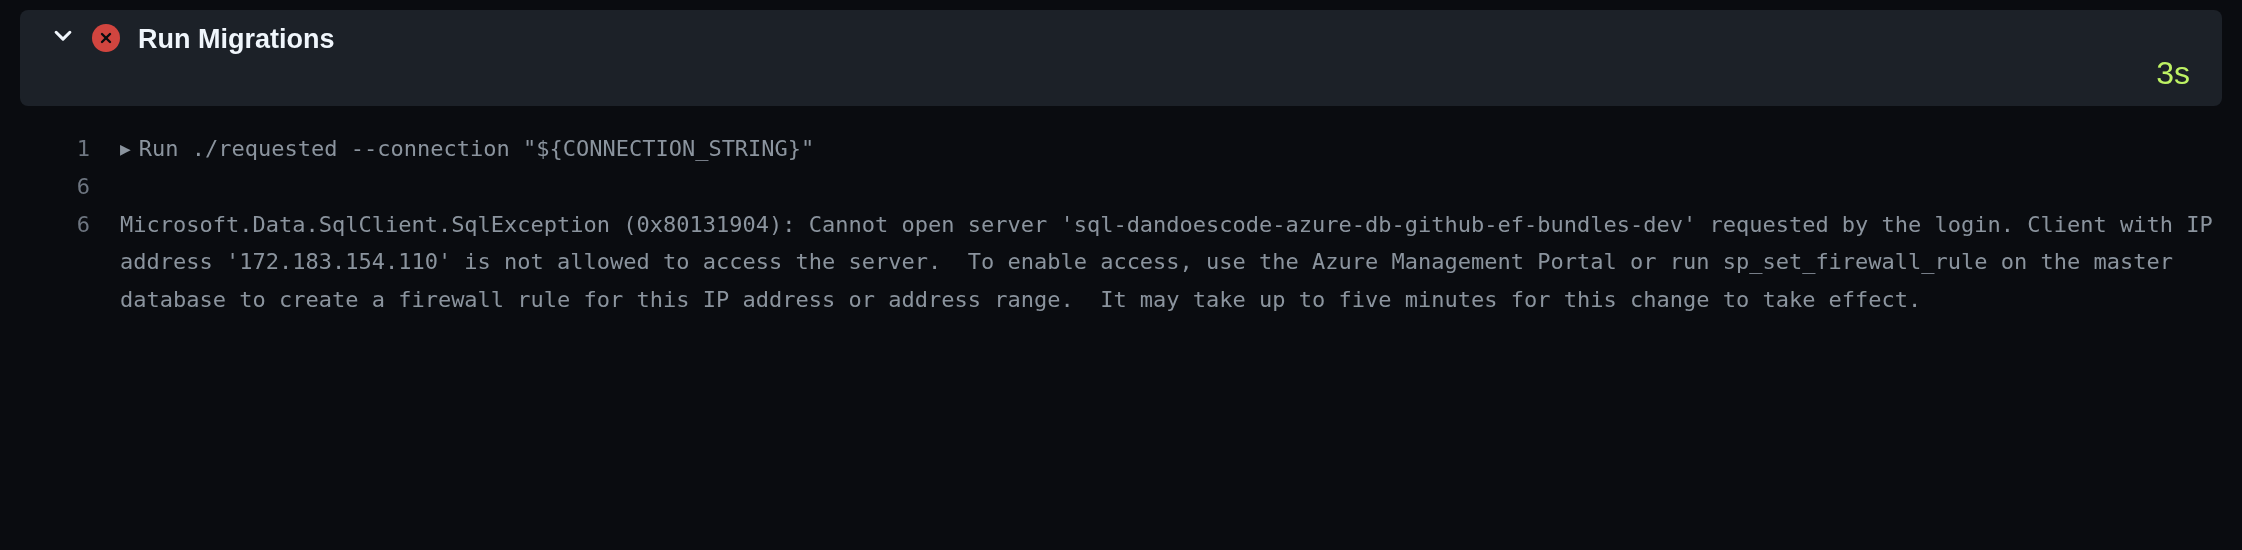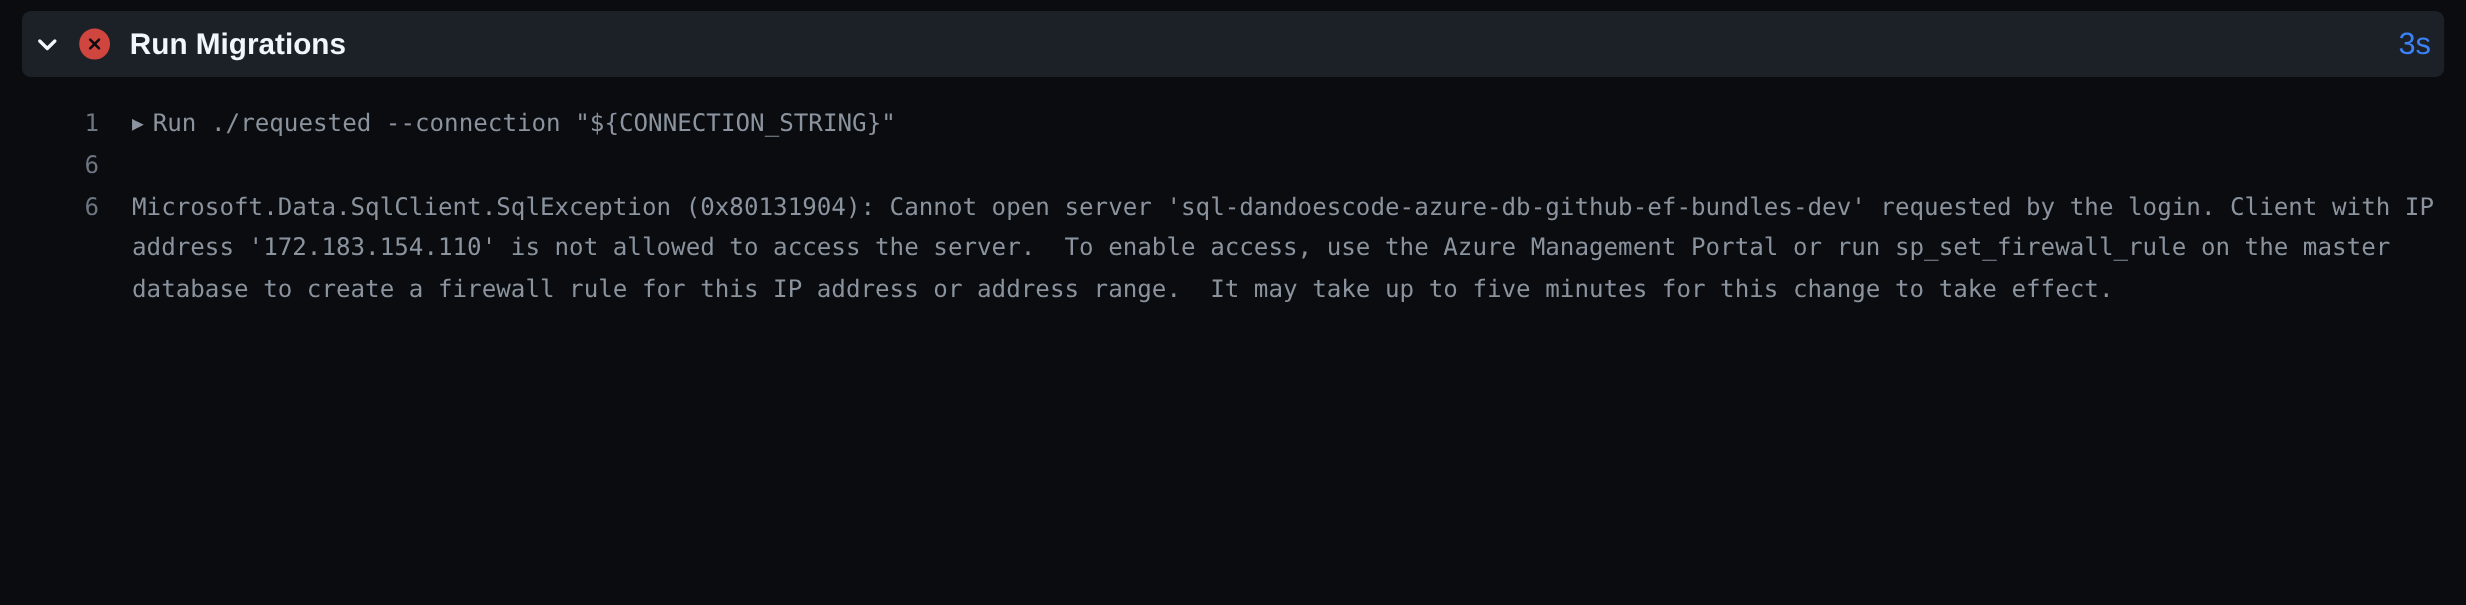--- a/index.html
+++ b/index.html
@@ -8,23 +8,22 @@
       font-family: -apple-system, BlinkMacSystemFont, "Segoe UI", Helvetica, Arial, sans-serif;
       width: 2242px;
       height: 550px;
       overflow: hidden;
       color: #c9d1d9;
     }
     .step-header {
       background: #1c2128;
       border-radius: 8px;
       margin: 10px 20px 0 20px;
-      padding: 14px 12px;
+      padding: 14px 32px;
       display: flex;
-      align-items: center;
       gap: 18px;
     }
     .chevron {
       width: 22px;
       height: 22px;
       display: flex;
       align-items: center;
       justify-content: center;
     }
     .chevron svg { width: 22px; height: 22px; }
@@ -39,22 +38,23 @@
       flex-shrink: 0;
     }
     .status-icon svg { width: 16px; height: 16px; }
     .step-title {
       color: #f0f6fc;
       font-size: 27px;
       font-weight: 600;
       flex-grow: 1;
     }
     .step-duration {
-      color: #3b82f6;
-      font-size: 28px;
+      color: #bef264;
+      font-size: 32px;
+      margin-top: 31px;
     }
     .log-body {
       padding: 24px 20px 0 20px;
       font-family: ui-monospace, SFMono-Regular, "SF Mono", Menlo, Consolas, monospace;
       font-size: 22px;
       line-height: 1.72;
       color: #8b949e;
     }
     .log-line {
       display: flex;

